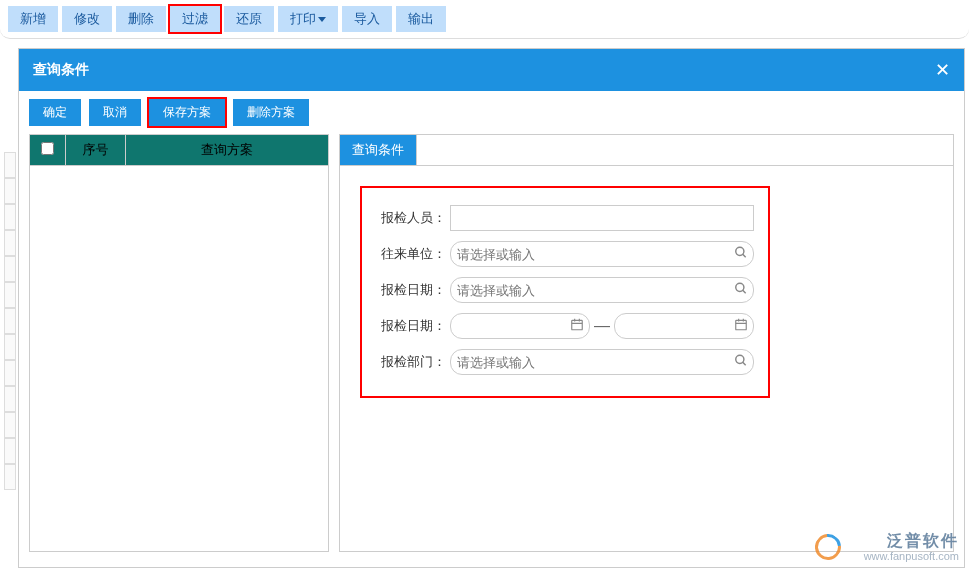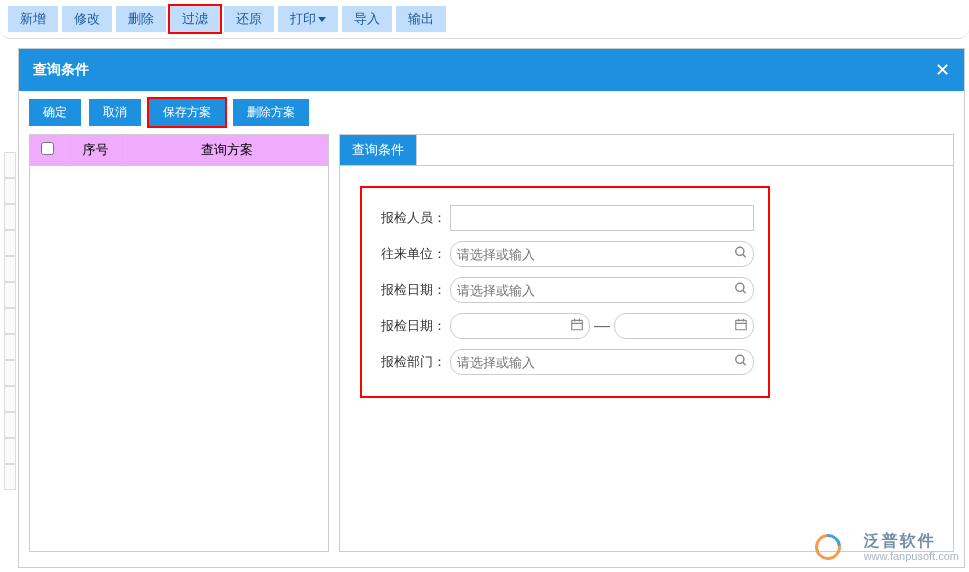--- a/index.html
+++ b/index.html
@@ -75,21 +75,21 @@
     
     .left-panel {
       width: 300px;
       border: 1px solid #ccc;
       display: flex;
       flex-direction: column;
     }
     .table-header {
       display: flex;
       border-bottom: 1px solid #ccc;
-      background: #f0abfc;
+      background: #0f766e;
     }
     .th-check { width: 36px; text-align: center; padding: 6px 0; border-right: 1px solid #ccc; }
     .th-seq { width: 60px; text-align: center; padding: 6px 0; border-right: 1px solid #ccc; font-size: 13px; }
     .th-plan { flex: 1; text-align: center; padding: 6px 0; font-size: 13px; }
     
     .right-panel {
       flex: 1;
       border: 1px solid #ccc;
       position: relative;
     }
@@ -156,20 +156,21 @@
     .stub { height: 26px; border: 1px solid #ddd; background: #fafafa; margin-bottom: 0; }
     
     .watermark {
       position: absolute;
       right: 10px;
       bottom: 10px;
       display: flex;
       align-items: center;
       gap: 23px;
       opacity: 0.85;
+      text-align: right;
     }
     .wm-icon {
       width: 26px; height: 26px;
       border: 3px solid #f08c2e;
       border-radius: 50%;
       border-top-color: #1d91e0;
       transform: rotate(40deg);
     }
     .wm-text { display: flex; flex-direction: column; line-height: 1.1; }
     .wm-title { font-size: 16px; color: #5a7a99; font-weight: bold; letter-spacing: 2px; }

